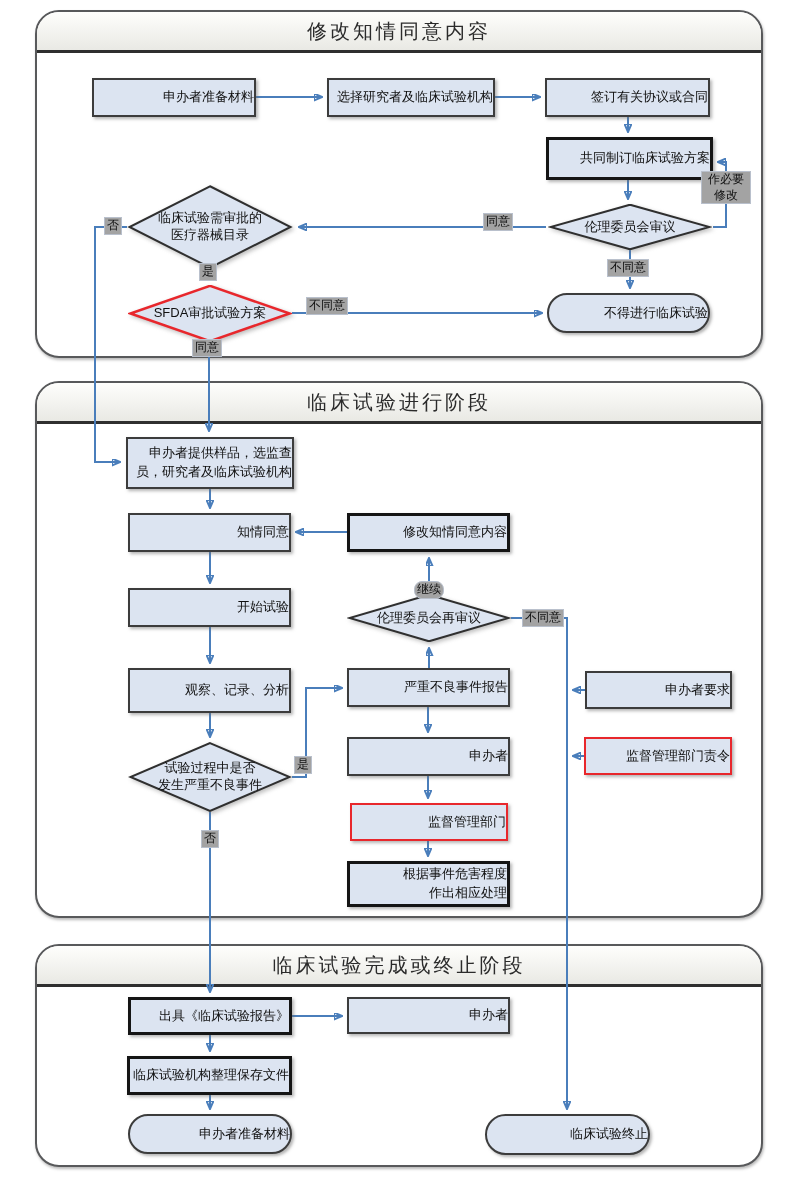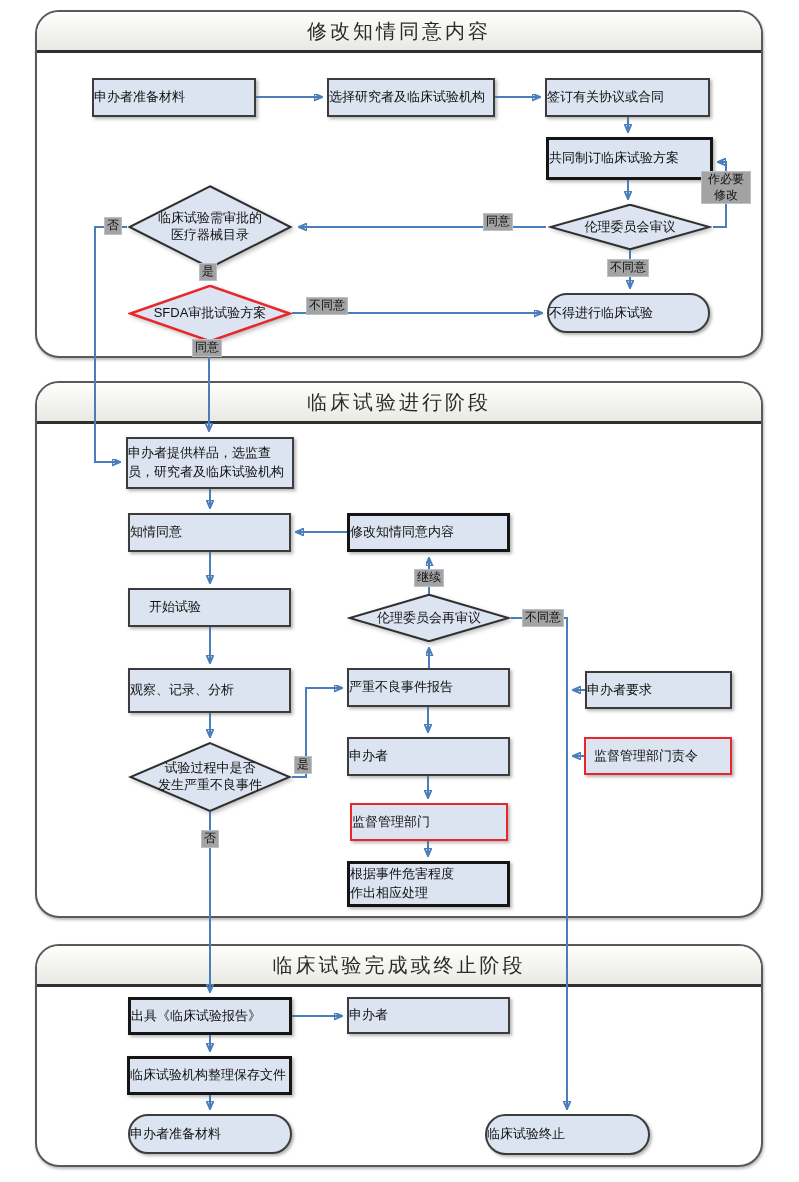--- a/index.html
+++ b/index.html
@@ -9,21 +9,21 @@
   .section{position:absolute;background:#ffffff;border:2px solid #58595b;border-radius:24px;
            box-shadow:1px 2px 3px rgba(0,0,0,.28);box-sizing:border-box;z-index:0;}
   .section-title{height:38px;border-bottom:3px solid #2f2f2f;border-radius:22px 22px 0 0;
            background:linear-gradient(#fefefc,#e9e9e4);display:flex;align-items:center;justify-content:center;
            font-size:20px;letter-spacing:3px;color:#2b2b2b;}
 
   #edges{position:absolute;left:0;top:0;z-index:1;}
   #edges path{stroke:#4a7ebb;stroke-width:2;fill:none;}
 
   .node{position:absolute;background:#dce4f1;border:2px solid #3c3c3c;box-sizing:border-box;
-        display:flex;flex-direction:column;align-items:flex-start;justify-content:center;
+        display:flex;flex-direction:column;align-items:flex-end;justify-content:center;
         font-size:13px;line-height:1.45;text-align:center;color:#101010;
         box-shadow:2px 2px 3px rgba(110,110,110,.5);z-index:2;}
   .node.thick{border-width:3px;border-color:#151515;}
   .node.red{border-color:#e8272c;}
   .stadium{border-radius:21px;}
 
   .diamond{position:absolute;display:flex;align-items:center;justify-content:center;z-index:2;}
   .diamond svg{position:absolute;left:0;top:0;width:100%;height:100%;
         filter:drop-shadow(2px 2px 2px rgba(110,110,110,.45));}
   .diamond polygon{fill:#dce4f1;stroke:#2f2f2f;stroke-width:2px;}
@@ -199,18 +199,18 @@
   <div class="elabel" style="left:701px;top:171px;width:44px;">
     <span class="l2">作必要</span>
     <span class="l2">修改</span>
   </div>
   <div class="elabel" style="left:483px;top:213px;">同意</div>
   <div class="elabel" style="left:607px;top:259px;">不同意</div>
   <div class="elabel" style="left:104px;top:217px;">否</div>
   <div class="elabel" style="left:199px;top:263px;">是</div>
   <div class="elabel" style="left:306px;top:297px;">不同意</div>
   <div class="elabel" style="left:192px;top:339px;">同意</div>
-  <div class="elabel" style="left:414px;top:569px;">继续</div>
+  <div class="elabel" style="left:414px;top:581px;border-radius:8px;">继续</div>
   <div class="elabel" style="left:522px;top:609px;">不同意</div>
   <div class="elabel" style="left:294px;top:756px;">是</div>
   <div class="elabel" style="left:201px;top:830px;">否</div>
 
 </div>
 
 </body></html>

